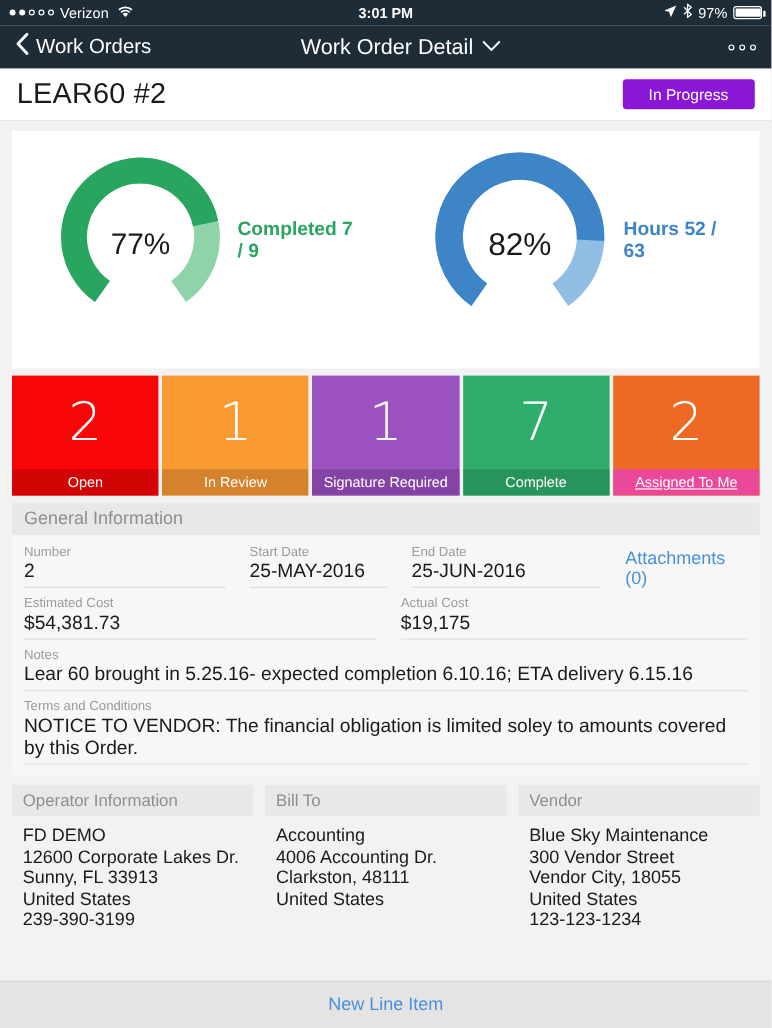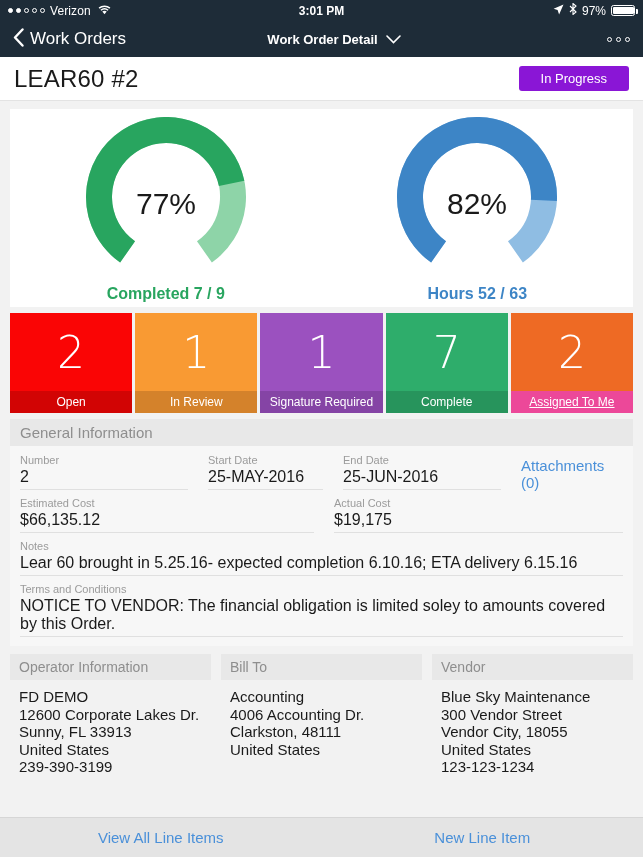--- a/index.html
+++ b/index.html
@@ -47,21 +47,21 @@
     display: flex; align-items: center; padding: 0 13px;
     flex: 0 0 36px; position: relative;
   }
   .nav-back { display: flex; align-items: center; gap: 6px; cursor: pointer; z-index: 2; }
   .nav-back .chev { display: block; }
   .nav-back-label { font-size: 17px; }
   .nav-title-wrap {
     position: absolute; left: 0; right: 0; display: flex;
     align-items: center; justify-content: center; gap: 8px;
   }
-  .nav-title { font-size: 13px; font-weight: bold; margin-left: 25px; }
+  .nav-title { font-size: 18px; font-weight: normal; margin-left: 25px; }
   .nav-more { margin-left: auto; display: flex; gap: 4px; align-items: center; z-index: 2; cursor: pointer; }
   .nav-more i { width: 5px; height: 5px; border: 1px solid #ffffff; border-radius: 50%; display: block; }
 
   
   .headerrow {
     flex: 0 0 44px; background: #ffffff; display: flex; align-items: center;
     padding: 0 14px; justify-content: space-between;
     border-bottom: 1px solid #e3e3e3;
   }
   .wo-title { font-size: 24px; color: #1a1a1a; font-weight: normal; letter-spacing: .2px; }
@@ -72,21 +72,21 @@
 
   
   .body { flex: 1 1 auto; background: #f2f2f2; overflow: hidden; position: relative; }
 
   
   .gauge-card {
     background: #ffffff; margin: 8px 10px 0 10px; height: 198px;
     display: flex; align-items: flex-start; justify-content: space-around;
     padding-top: 8px;
   }
-  .gauge { width: 260px; display: flex; flex-direction: column; align-items: center; }
+  .gauge { width: 260px; display: flex; flex-direction: row; align-items: center; }
   .gauge svg { display: block; }
   .gauge .pct {
     font-size: 30px; fill: #1a1a1a; font-family: "Liberation Sans", sans-serif;
   }
   .gauge-label { margin-top: 2px; font-size: 16px; font-weight: bold; }
 
   
   .tiles { display: flex; margin: 6px 10px 0 10px; gap: 3px; height: 100px; }
   .tile {
     flex: 1 1 0; display: flex; flex-direction: column;
@@ -273,21 +273,21 @@
           <div class="field-label">End Date</div>
           <div class="field-value">25-JUN-2016</div>
         </div>
         <div class="f-att">
           <span class="link">Attachments (0)</span>
         </div>
       </div>
       <div class="gi-row">
         <div class="field f-est">
           <div class="field-label">Estimated Cost</div>
-          <div class="field-value">$66,135.12</div>
+          <div class="field-value">$54,381.73</div>
         </div>
         <div class="field f-act">
           <div class="field-label">Actual Cost</div>
           <div class="field-value">$19,175</div>
         </div>
       </div>
       <div class="gi-row">
         <div class="field field-wide">
           <div class="field-label">Notes</div>
           <div class="field-value">Lear 60 brought in 5.25.16- expected completion 6.10.16; ETA delivery 6.15.16</div>
@@ -329,19 +329,16 @@
             <div>Vendor City, 18055</div>
             <div>United States</div>
             <div>123-123-1234</div>
           </div>
         </div>
       </div>
   </div>
 
   <div class="bottombar">
     <div class="half">
-      <span>View All Line Items</span>
-    </div>
-    <div class="half">
       <span>New Line Item</span>
     </div>
   </div>
 </div>
 
 </body></html>

